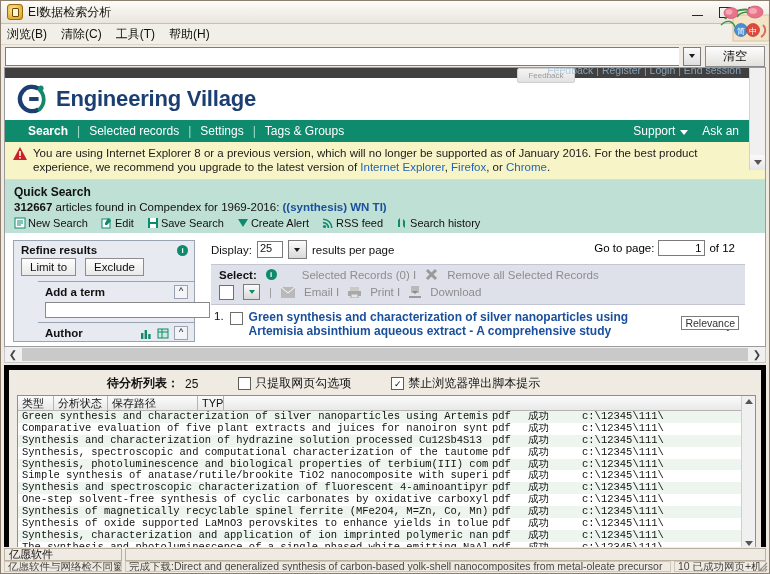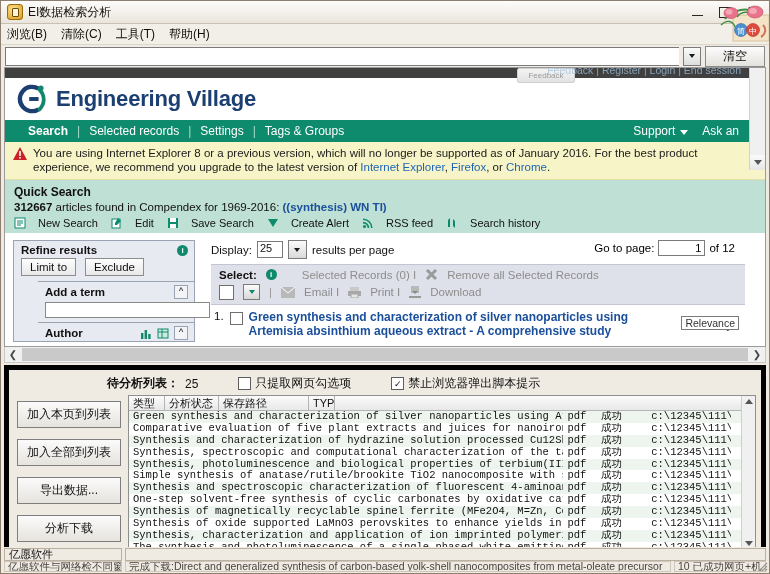--- a/index.html
+++ b/index.html
@@ -79,21 +79,21 @@
            display:flex;gap:6px;font-size:11.5px;color:#1a1a1a;line-height:14px;}
   .warn-ico{width:14px;height:13px;flex:none;margin-top:1px;}
   .warnbar a{color:#1e63b5;text-decoration:none;}
 
   .qs{background:#bfe0d4;padding:5px 9px 4px 9px;}
   .qs-title{font-weight:bold;font-size:12px;color:#111;}
   .qs-count{font-size:11.5px;color:#111;margin-top:2px;}
   .qs-count b{font-weight:bold;}
   .qs-query{color:#1a4f9c;font-weight:bold;}
   .qs-actions{display:flex;align-items:center;gap:13px;margin-top:4px;font-size:11px;color:#111;}
-  .qs-actions .it{display:flex;align-items:center;gap:12px;white-space:nowrap;}
+  .qs-actions .it{display:flex;align-items:center;gap:2px;white-space:nowrap;}
 
   .content{display:flex;background:#fff;height:96px;}
   .refine{width:196px;padding:7px 0 0 8px;box-sizing:border-box;}
   .refine-box{border:1px solid #9aa3b2;background:#e8eaf2;width:182px;box-sizing:border-box;}
   .refine-head{display:flex;align-items:flex-end;justify-content:space-between;
                padding:3px 6px 2px 7px;font-weight:bold;font-size:11.5px;color:#111;}
   .i-ball{width:11px;height:11px;border-radius:50%;background:#0e8a6d;color:#fff;
           font-size:8px;font-weight:bold;display:flex;align-items:center;justify-content:center;}
   .refine-btns{display:flex;gap:9px;padding:0 7px 5px 7px;}
   .rbtn{border:1px solid #8d8d8d;background:linear-gradient(#fdfdfd,#e9e9e9);
@@ -459,26 +459,20 @@
         <span class="cbox"></span>
         <span>只提取网页勾选项</span>
       </span>
       <span class="lt-chk">
         <span class="cbox">✓</span>
         <span>禁止浏览器弹出脚本提示</span>
       </span>
     </div>
 
     <div class="lower-body">
-      <div class="lbtns">
-        <div class="lbtn">加入本页到列表</div>
-        <div class="lbtn">加入全部到列表</div>
-        <div class="lbtn">导出数据...</div>
-        <div class="lbtn">分析下载</div>
-      </div>
 
       <div class="grid-wrap">
         <div class="grid-head">
           <div class="gh" style="width:36px;">类型</div>
           <div class="gh" style="width:54px;">分析状态</div>
           <div class="gh" style="width:90px;">保存路径</div>
           <div class="gh" style="width:26px;">TYP</div>
         </div>
         <div class="grid-rows">
             <div class="grow">

